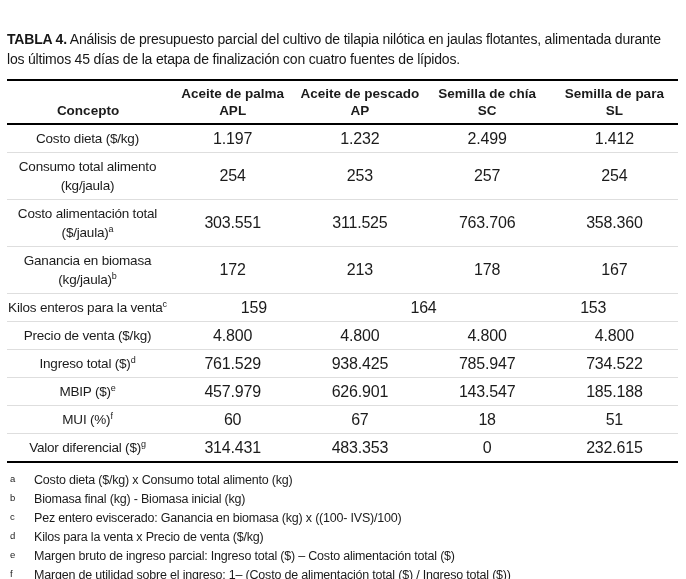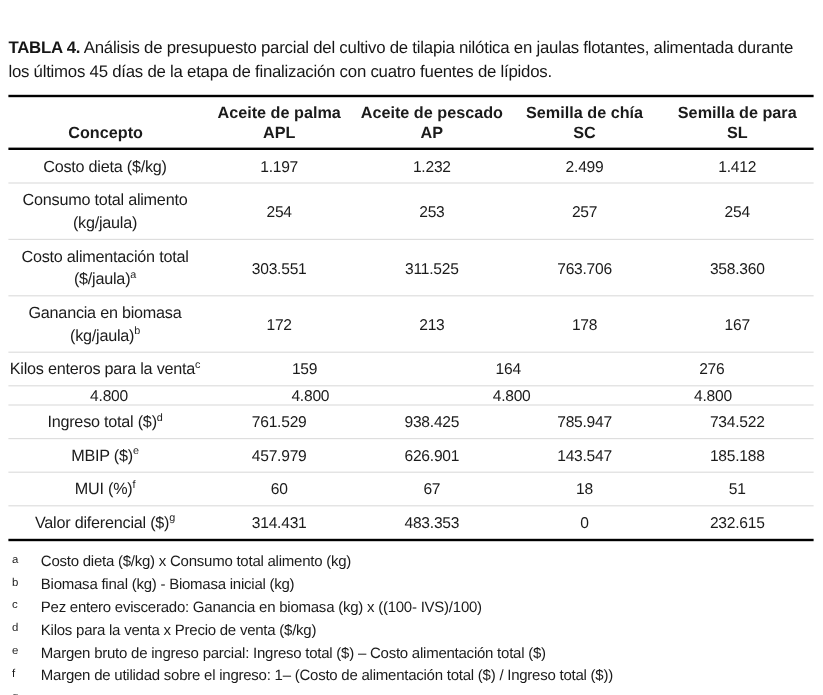--- a/index.html
+++ b/index.html
@@ -47,21 +47,21 @@
 
   .tr { display: flex; align-items: center; }
   .tr + .tr { border-top: 1px solid #dedede; }
   .td { font-size: 13.5px; }
   .td.concept-col {
     text-align: center;
     padding: 4px 2px 4px 1px;
     line-height: 19px;
     letter-spacing: -0.2px;
   }
-  .td.val-col { font-size: 13px; letter-spacing: -0.2px; }
+  .td.val-col { font-size: 16px; letter-spacing: -0.2px; }
   sup.rsup { font-size: 9px; line-height: 0; }
 
   
   .footnotes { margin-top: 8px; }
   .fn {
     display: flex;
     align-items: flex-start;
     font-size: 12.5px;
     line-height: 19px;
     letter-spacing: -0.2px;
@@ -143,24 +143,25 @@
         <div class="td val-col">172</div>
         <div class="td val-col">213</div>
         <div class="td val-col">178</div>
         <div class="td val-col">167</div>
       </div>
 
       <div class="tr">
         <div class="td concept-col"><span>Kilos enteros para la venta</span><sup class="rsup">c</sup></div>
         <div class="td val-col">159</div>
         <div class="td val-col">164</div>
-        <div class="td val-col">276</div>
-      </div>
-
-      <div class="tr">
+        <div class="td val-col">153</div>
+      </div>
+
+      <div class="tr">
+        <div class="td concept-col"><span>Precio de venta ($/kg)</span><sup class="rsup"></sup></div>
         <div class="td val-col">4.800</div>
         <div class="td val-col">4.800</div>
         <div class="td val-col">4.800</div>
         <div class="td val-col">4.800</div>
       </div>
 
       <div class="tr">
         <div class="td concept-col"><span>Ingreso total ($)</span><sup class="rsup">d</sup></div>
         <div class="td val-col">761.529</div>
         <div class="td val-col">938.425</div>

